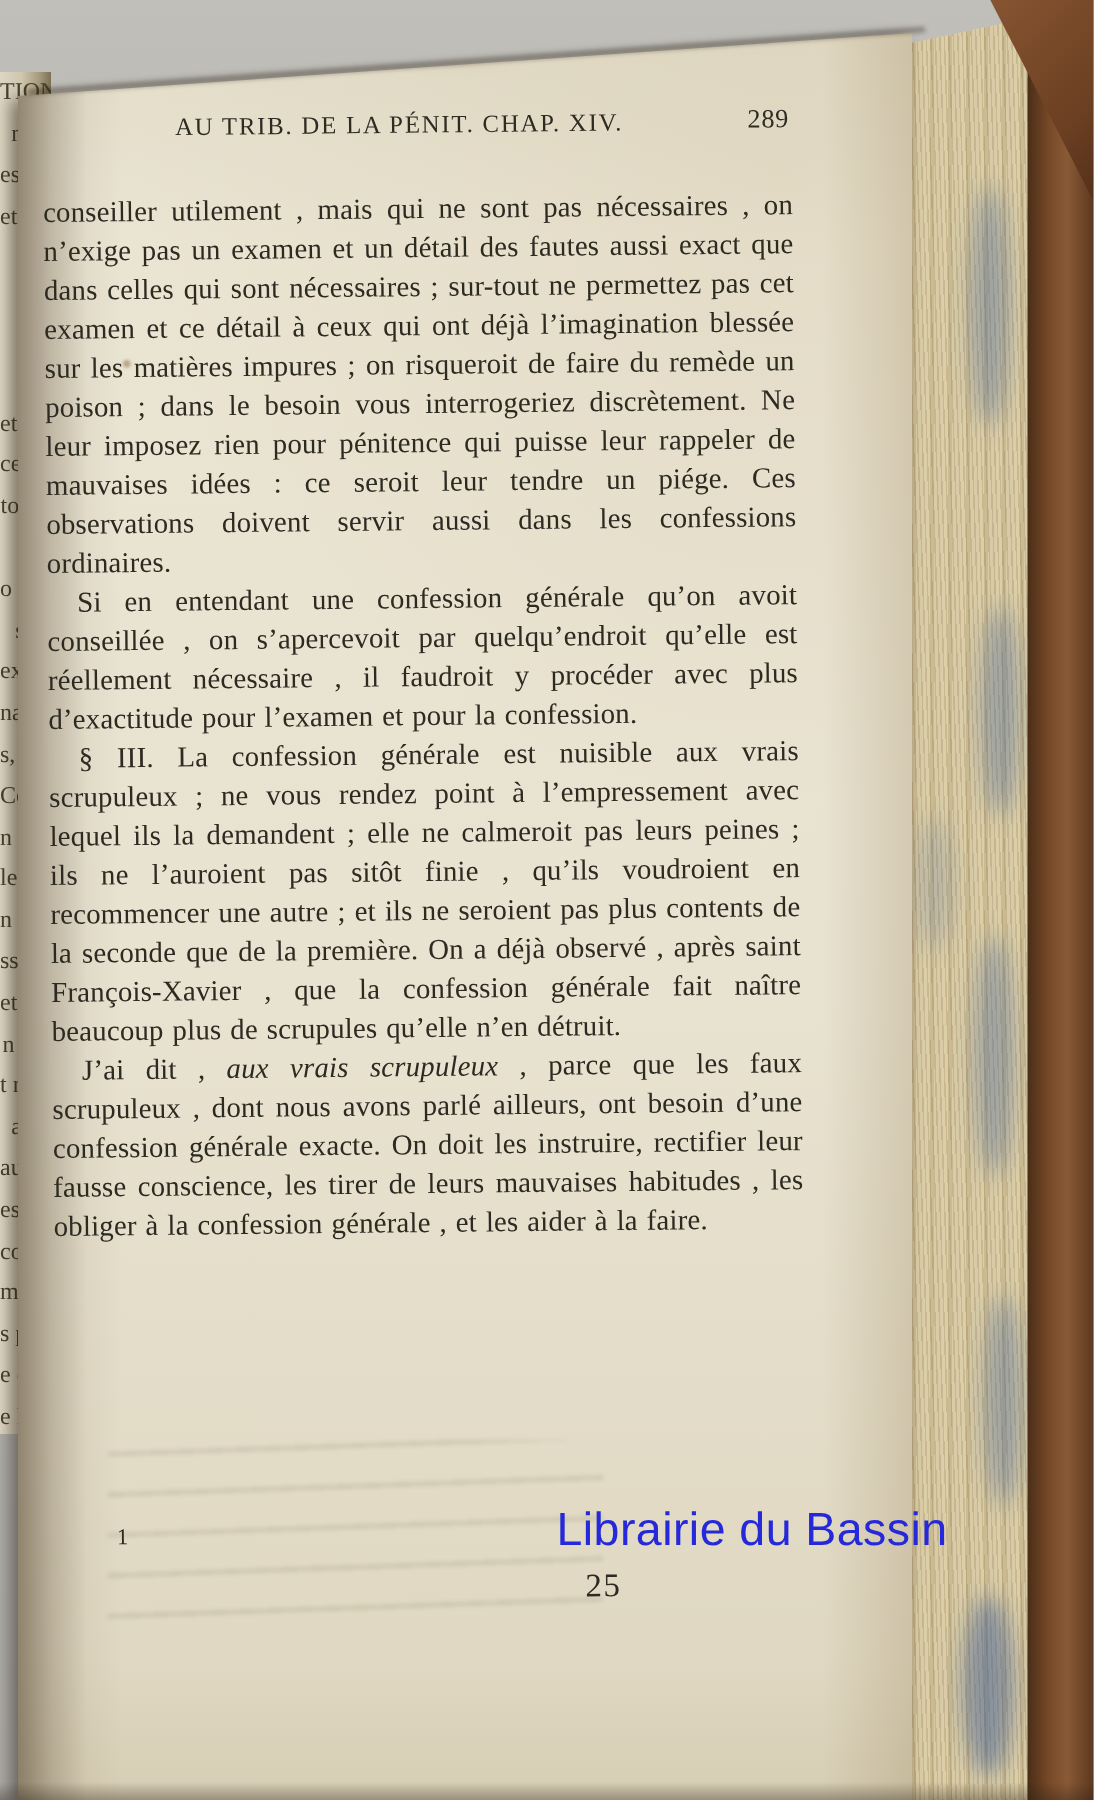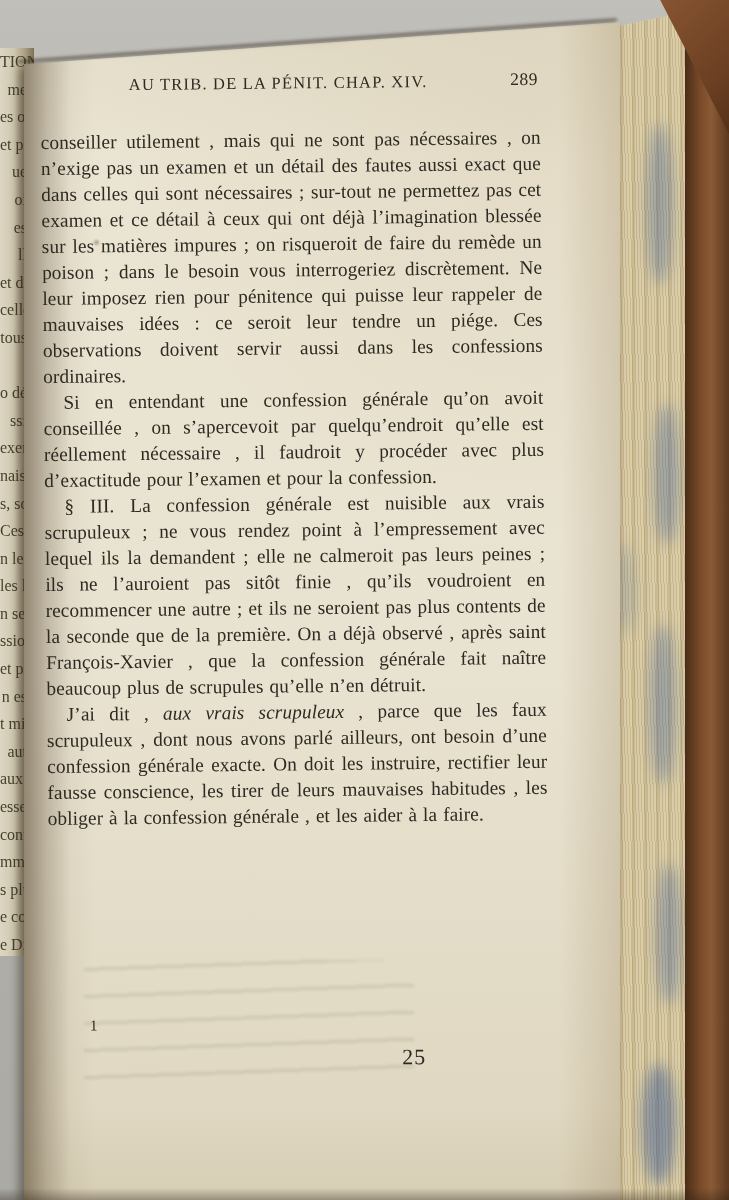--- a/index.html
+++ b/index.html
@@ -48,21 +48,21 @@
     background:linear-gradient(90deg,#4a2d18,#7a4b29 35%,#8a5a36 60%,#5c381f);
   }
   .leather-corner {
     position:absolute; right:0; top:0; width:86px; height:134px; z-index:4;
     clip-path:polygon(20% 0,100% 0,100% 100%);
     background:linear-gradient(135deg,#8a5733,#6b3f22 70%,#54301a);
   }
 
   
   .page-wrap {
-    position:absolute; left:24px; top:20px; width:596px; height:1180px; z-index:2;
+    position:absolute; left:12px; top:20px; width:596px; height:1180px; z-index:2;
     filter:drop-shadow(-5px 3px 5px rgba(30,20,10,.45));
   }
   .page {
     position:relative; width:100%; height:100%;
     clip-path:polygon(0 44px,100% 2px,100% 100%,0 100%);
     background:
       radial-gradient(120% 60% at 85% 8%, rgba(170,140,90,.10), rgba(0,0,0,0) 60%),
       linear-gradient(90deg, rgba(90,70,45,.30) 0, rgba(90,70,45,.10) 22px, rgba(0,0,0,0) 70px),
       linear-gradient(270deg, rgba(140,115,70,.22) 0, rgba(0,0,0,0) 60px),
       linear-gradient(180deg,#e2dcc8 0%,#eae4d2 12%,#e8e2d0 55%,#e0d8c2 92%,#d6cdb4 100%);
@@ -214,16 +214,17 @@
           <span>J’ai dit , </span><span class="it">aux vrais scrupuleux</span><span> , parce que les faux scrupuleux , dont nous avons parlé ailleurs, ont besoin d’une confession générale exacte. On doit les instruire, rectifier leur fausse conscience, les tirer de leurs mauvaises habitudes , les obliger à la confession générale , et les aider à la faire.</span>
         </p>
 
         <div class="sig-1">1</div>
         <div class="sig-25">25</div>
 
       </div>
     </div>
   </div>
 
+  <div class="watermark" style="color: rgb(38, 41, 217);">Librairie du Bassin</div>
 
   <div class="bottom-shade"></div>
 
 </div>
 
 </body></html>

